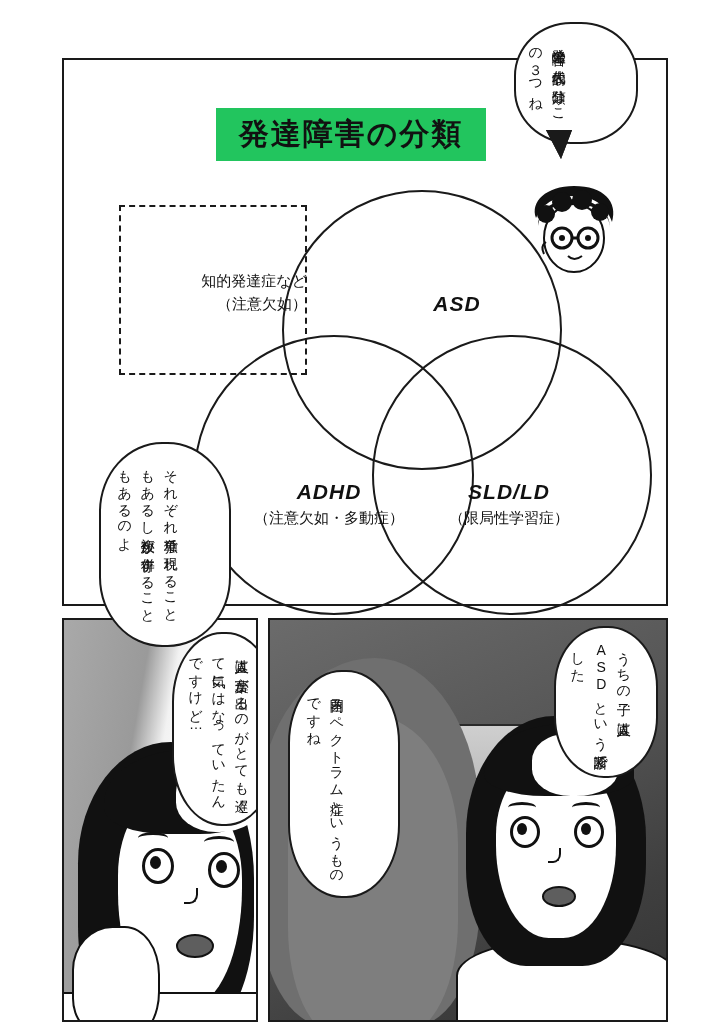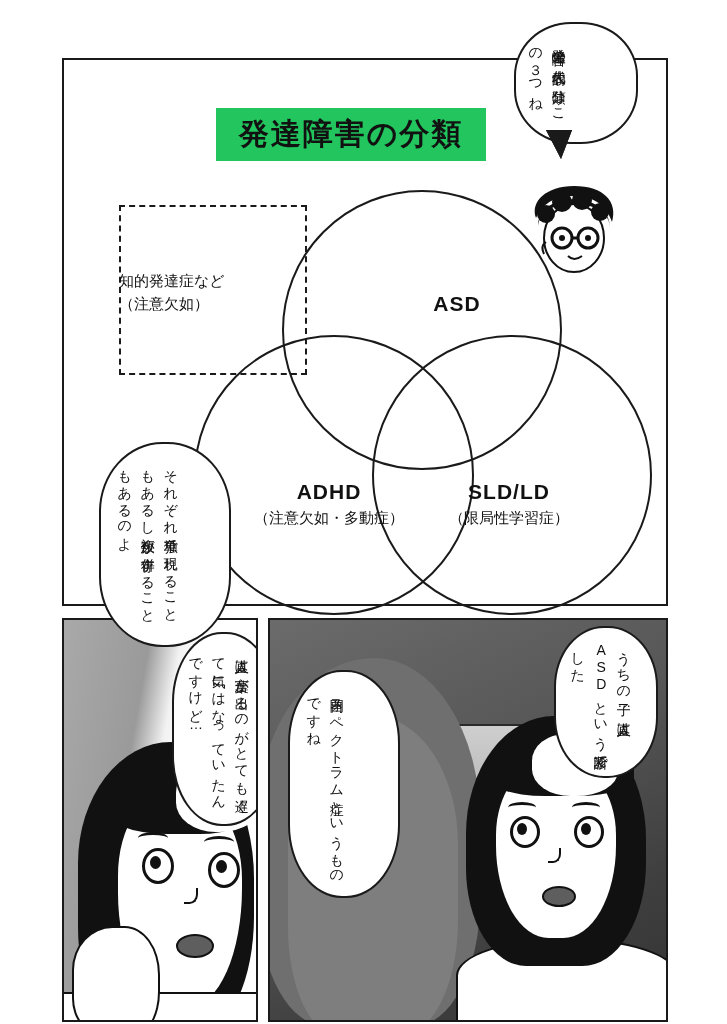--- a/index.html
+++ b/index.html
@@ -58,21 +58,21 @@
     width: 188px;
     height: 170px;
     border: 2px dashed #1a1a1a;
     box-sizing: border-box;
   }
   .dashed-label {
     position: absolute;
     left: 55px;
     top: 210px;
     width: 188px;
-    text-align: left;
+    text-align: right;
     font-size: 15px;
     line-height: 1.5;
     color: #111;
   }
   .dashed-label span { display: block; }
 
   
   .venn {
     position: absolute;
     left: 130px;
@@ -108,20 +108,21 @@
   .circle-label {
     position: absolute;
     text-align: center;
     z-index: 4;
   }
   .circle-label .name {
     display: block;
     font-size: 21px;
     font-weight: bold;
     letter-spacing: 1px;
+    font-style: italic;
   }
   .circle-label .sub {
     display: block;
     font-size: 15px;
     margin-top: 5px;
   }
   .lab-asd { left: 148px; top: 102px; width: 230px; }
   .lab-adhd { left: 20px; top: 290px; width: 230px; }
   .lab-sld { left: 200px; top: 290px; width: 230px; }
 

